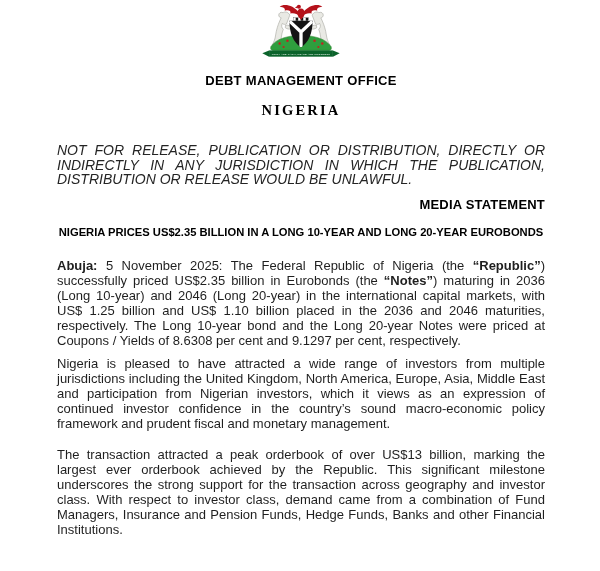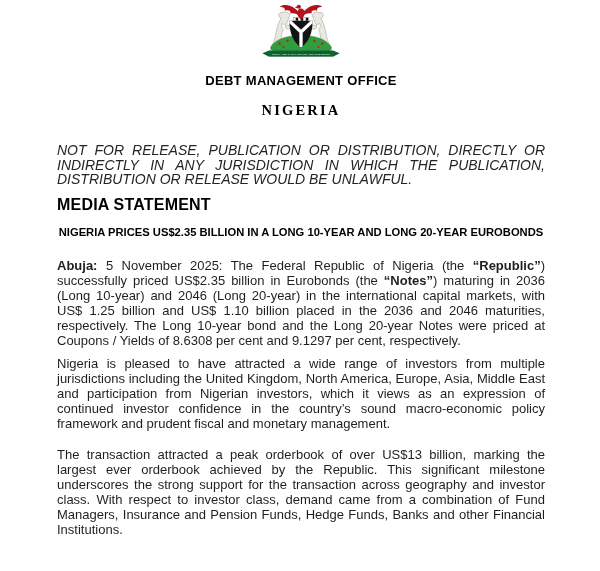--- a/index.html
+++ b/index.html
@@ -20,22 +20,22 @@
   .country {
     margin-top:12px; text-align:center; font-weight:bold; color:#000;
     font-family:"Liberation Serif","DejaVu Serif",serif;
     font-size:14.5px; line-height:16px; letter-spacing:2.2px;
   }
   .notice {
     margin:25px 0 0 0; font-style:italic; font-size:14px; line-height:14.5px;
     text-align:justify; color:#242424;
   }
   .media-heading {
-    margin-top:10px; text-align:left; font-weight:bold; color:#000;
-    font-size:16px; line-height:16px; letter-spacing:0.2px;
+    margin-top:10px; text-align:right; font-weight:bold; color:#000;
+    font-size:13px; line-height:16px; letter-spacing:0.2px;
   }
   .title {
     margin:13px auto 0 auto; max-width:488px; text-align:center; font-weight:bold;
     color:#000; font-size:11.2px; line-height:13.5px;
   }
   .bodytext { margin-top:19px; }
   .bodytext p {
     margin:0; font-size:13px; line-height:15px; text-align:justify; color:#1f1f1f;
   }
   p.p1 { margin-bottom:8px; }

